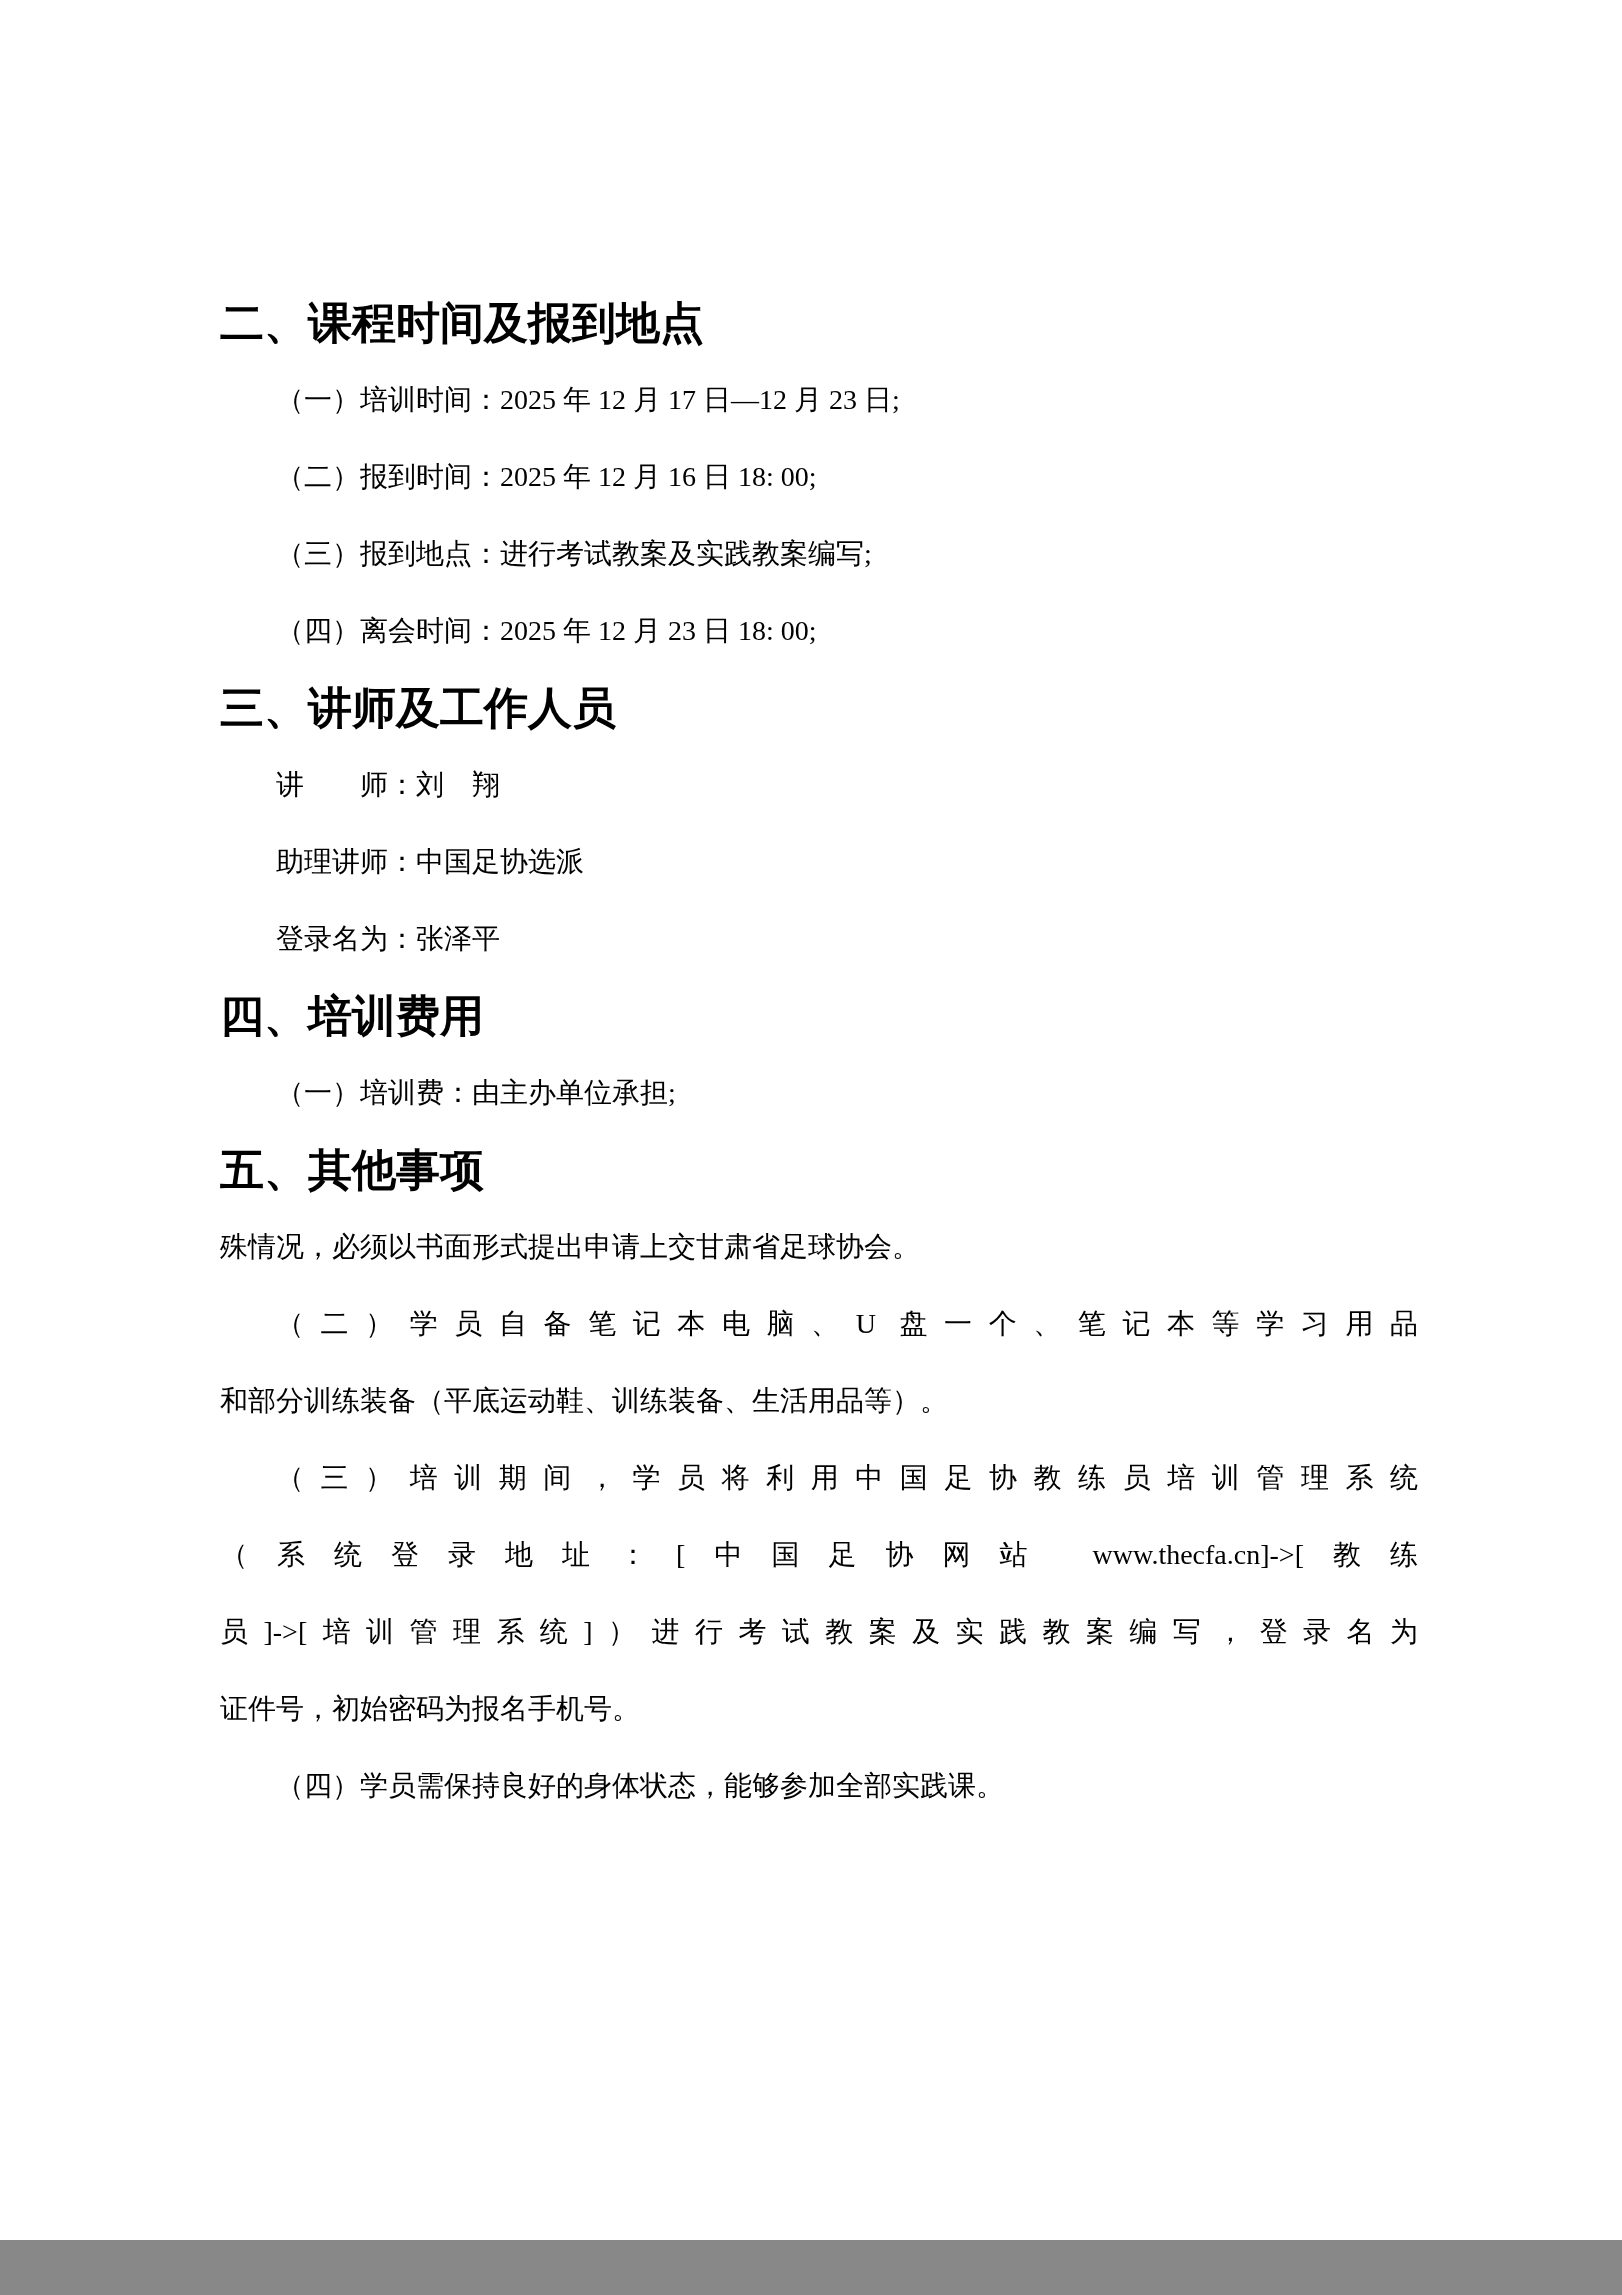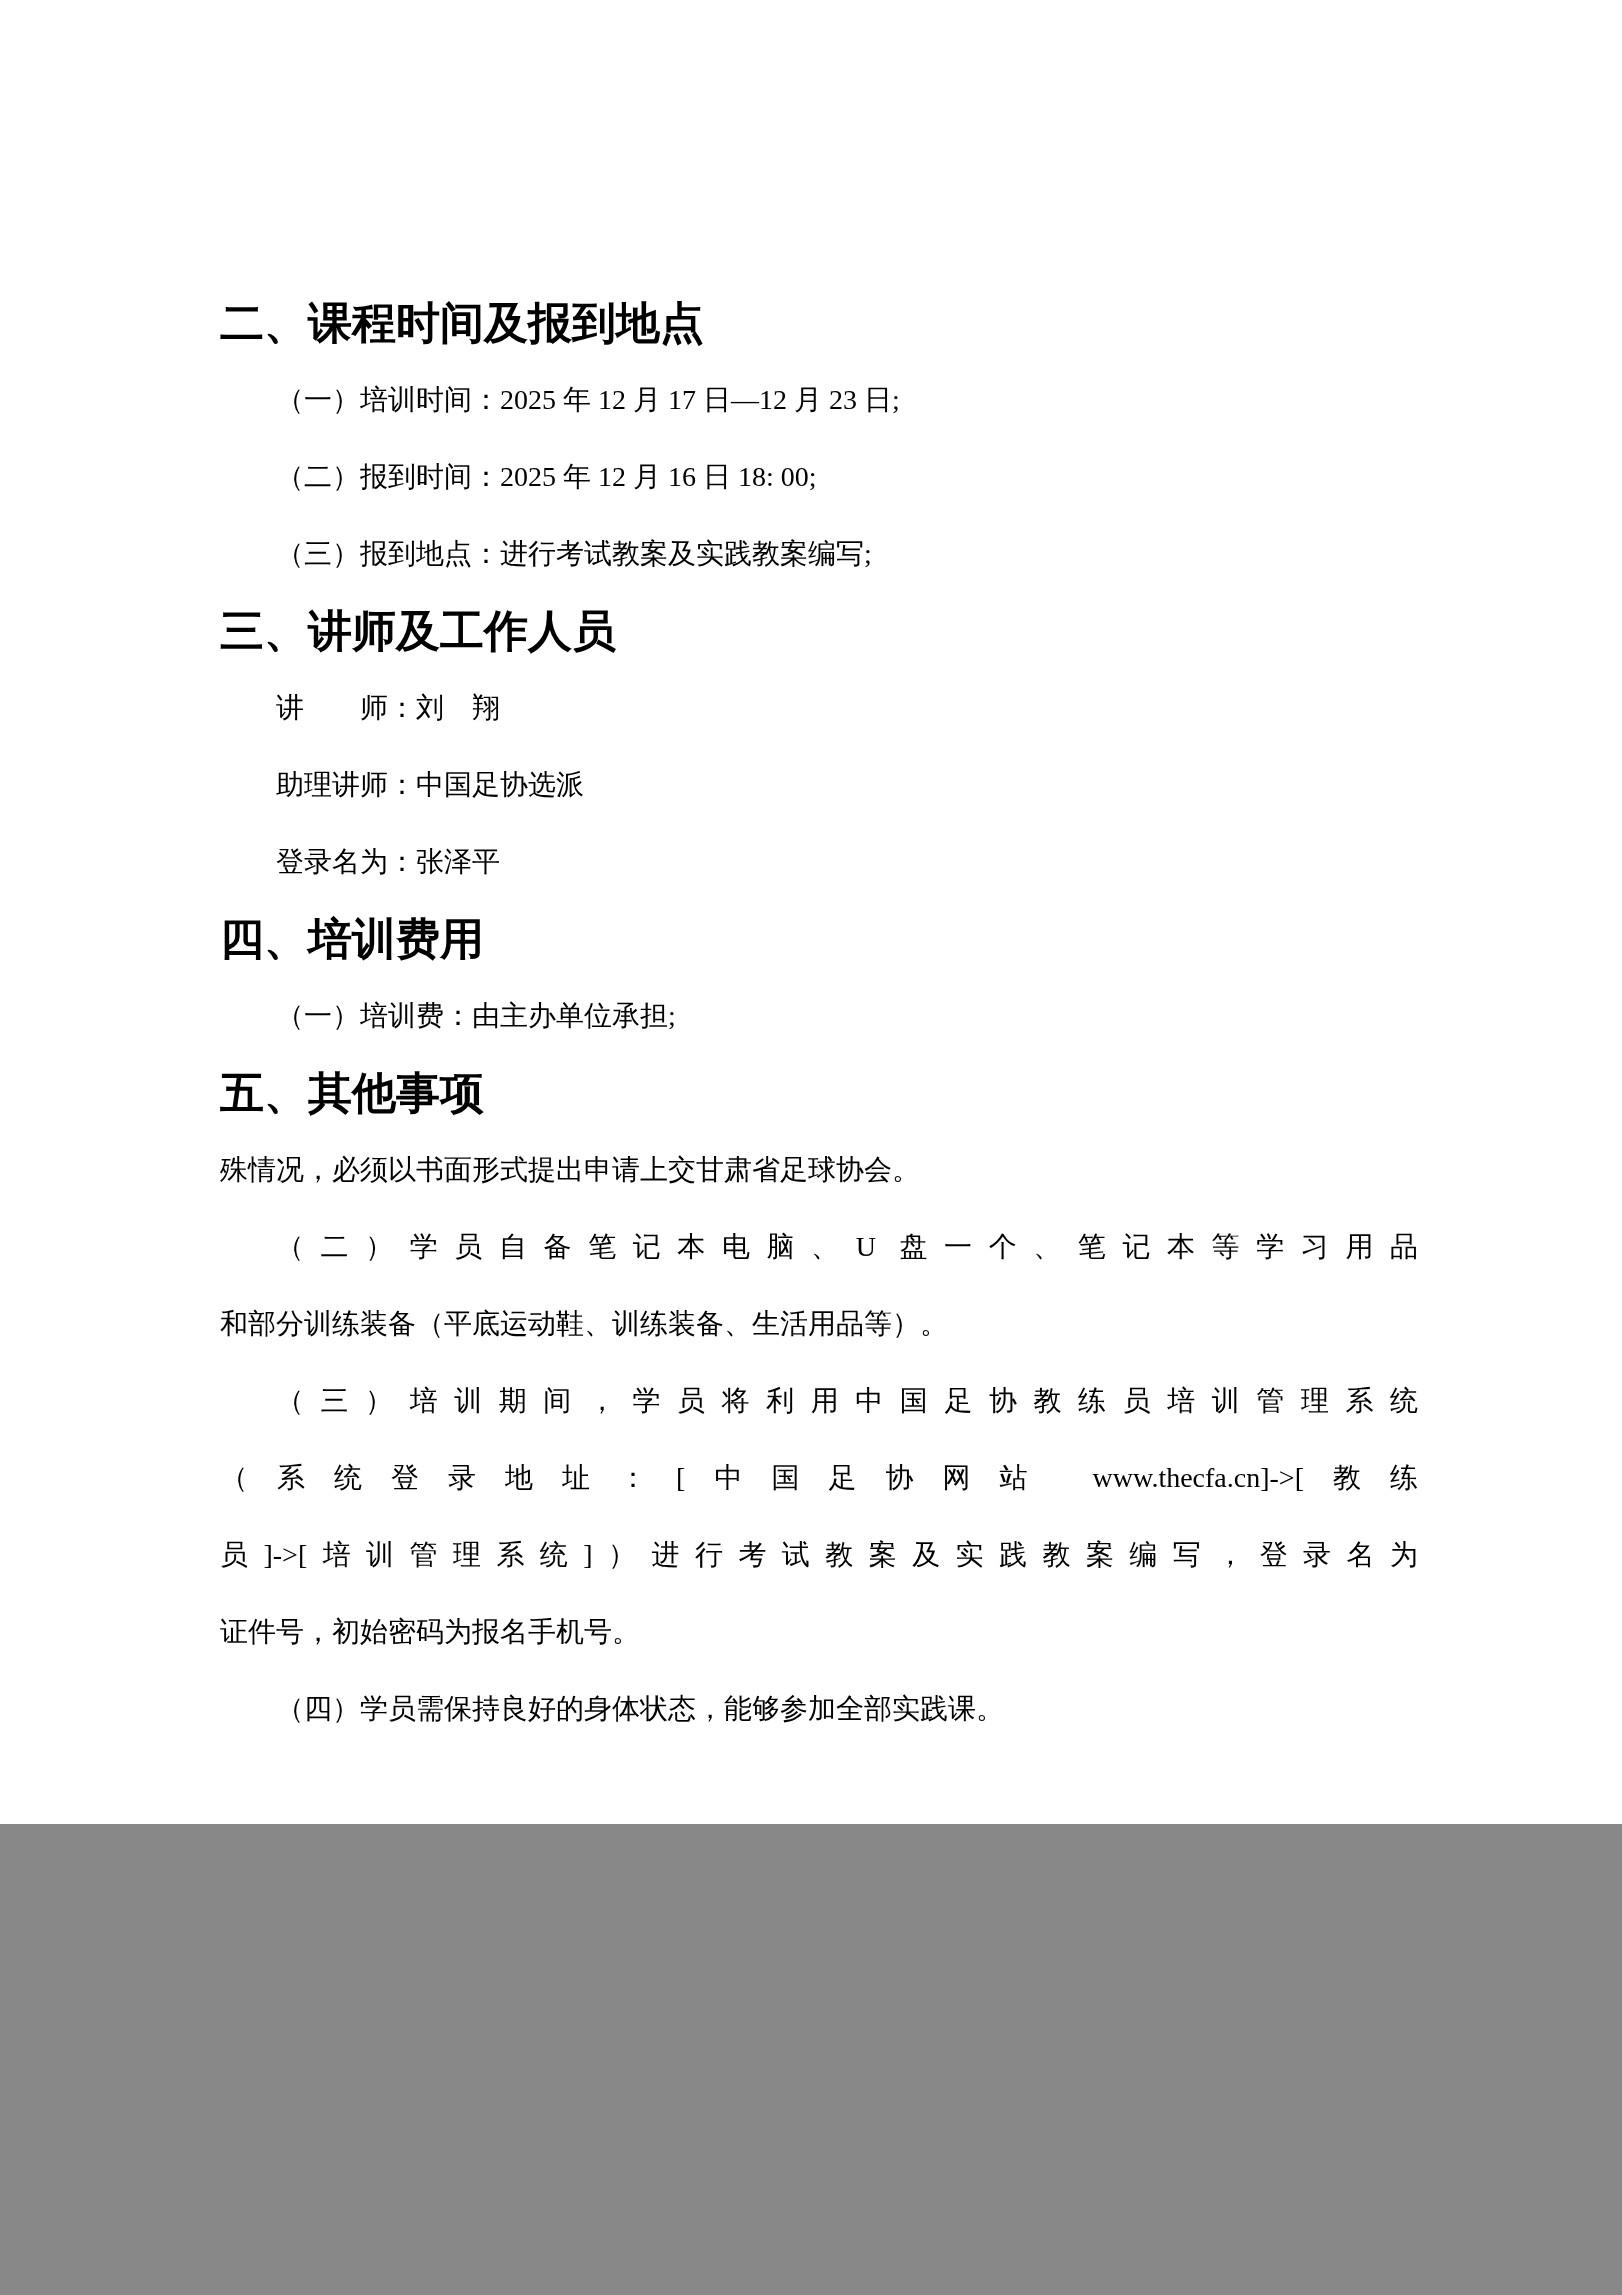--- a/index.html
+++ b/index.html
@@ -3,21 +3,21 @@
 <meta charset="utf-8">
 <style>
   html, body {
     margin: 0;
     padding: 0;
     background: #888;
   }
   .page {
     position: relative;
     width: 1623px;
-    height: 1824px;
+    height: 2240px;
     margin: 0 auto;
     background: #ffffff;
     overflow: hidden;
   }
   .doc-body {
     position: absolute;
     left: 220px;
     top: 284px;
     width: 1198px;
     color: #000000;
@@ -44,20 +44,21 @@
 </style>
 </head>
 <body>
 
 <div class="page" style="background: rgb(255, 255, 255);">
   <div class="doc-body" style="color: rgb(0, 0, 0);">
       <div class="line heading">二、课程时间及报到地点</div>
       <div class="line first">（一）培训时间：2025 年 12 月 17 日—12 月 23 日;</div>
       <div class="line first">（二）报到时间：2025 年 12 月 16 日 18: 00;</div>
       <div class="line first">（三）报到地点：进行考试教案及实践教案编写;</div>
+      <div class="line first">（四）离会时间：2025 年 12 月 23 日 18: 00;</div>
       <div class="line heading">三、讲师及工作人员</div>
       <div class="line first">讲　　师：刘　翔</div>
       <div class="line first">助理讲师：中国足协选派</div>
       <div class="line first">登录名为：张泽平</div>
       <div class="line heading">四、培训费用</div>
       <div class="line first">（一）培训费：由主办单位承担;</div>
       <div class="line heading">五、其他事项</div>
       <div class="line">殊情况，必须以书面形式提出申请上交甘肃省足球协会。</div>
       <div class="line first justify">（二）学员自备笔记本电脑、U 盘一个、笔记本等学习用品</div>
       <div class="line">和部分训练装备（平底运动鞋、训练装备、生活用品等）。</div>

